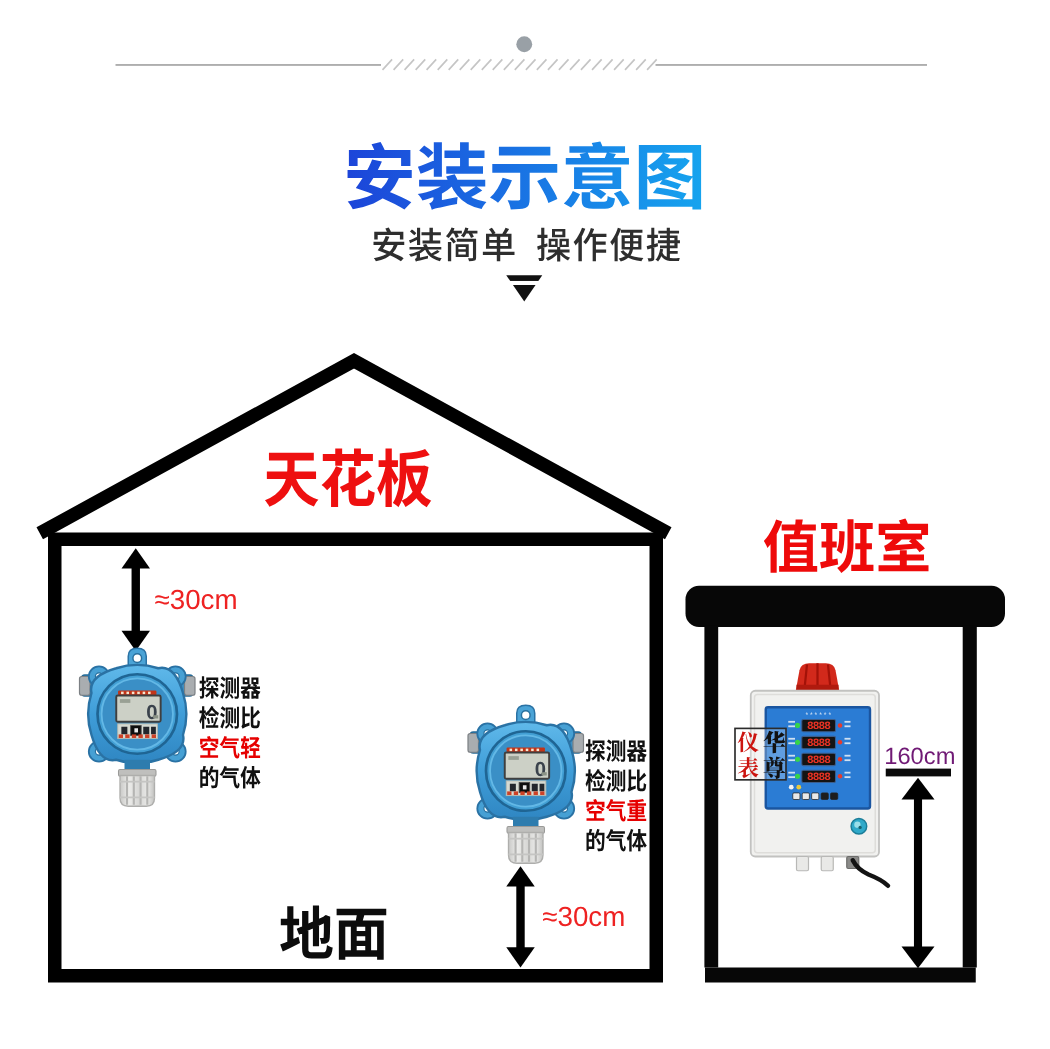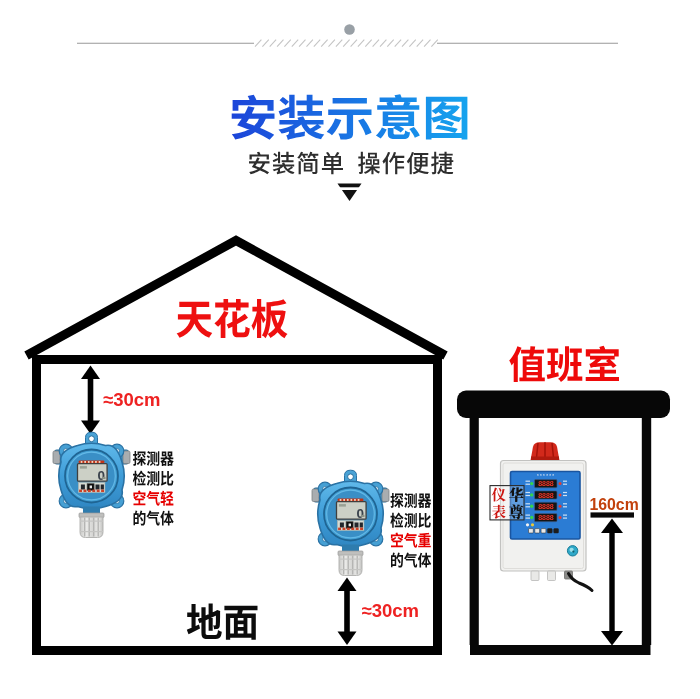--- a/index.html
+++ b/index.html
@@ -1,16 +1,16 @@
 <!DOCTYPE html>
 <html><head><meta charset="utf-8"><style>
 *{margin:0;padding:0;box-sizing:border-box}
 html,body{background:#ffffff;width:700px;height:699px;overflow:hidden}
 #page{position:relative;width:700px;height:699px;font-family:"Liberation Sans",sans-serif}
-.t{position:absolute;font-weight:bold;white-space:nowrap;line-height:1}
+.t{position:absolute;font-weight:normal;white-space:nowrap;line-height:1}
 </style></head><body>
 <div id="page">
 <svg width="700" height="699" viewBox="0 0 700 699" style="position:absolute;left:0;top:0">
       <circle cx="349.5" cy="29.5" r="5.3" fill="#99a0a6"></circle>
       <rect x="77" y="42.7" width="177" height="1.2" fill="#aaaaaa"></rect>
       <rect x="437" y="42.7" width="181" height="1.2" fill="#aaaaaa"></rect>
       <path d="M255.0 46.6 L261.4 39.6 M262.4 46.6 L268.8 39.6 M269.7 46.6 L276.1 39.6 M277.1 46.6 L283.5 39.6 M284.4 46.6 L290.8 39.6 M291.8 46.6 L298.2 39.6 M299.1 46.6 L305.5 39.6 M306.5 46.6 L312.9 39.6 M313.8 46.6 L320.2 39.6 M321.2 46.6 L327.6 39.6 M328.5 46.6 L334.9 39.6 M335.9 46.6 L342.3 39.6 M343.2 46.6 L349.6 39.6 M350.6 46.6 L357.0 39.6 M357.9 46.6 L364.3 39.6 M365.3 46.6 L371.7 39.6 M372.6 46.6 L379.0 39.6 M380.0 46.6 L386.4 39.6 M387.3 46.6 L393.7 39.6 M394.7 46.6 L401.1 39.6 M402.0 46.6 L408.4 39.6 M409.4 46.6 L415.8 39.6 M416.7 46.6 L423.1 39.6 M424.1 46.6 L430.5 39.6 M431.4 46.6 L437.8 39.6" stroke="#c5c5c5" stroke-width="1.1" fill="none"></path>
       <defs>
         <linearGradient id="tg" x1="0" y1="0" x2="1" y2="0">
           <stop offset="0" stop-color="#1c45d9"></stop>
@@ -177,13 +177,13 @@
       <rect x="564.5" y="571" width="8" height="8" rx="1" fill="#8b8b89" stroke="#6e6e6c" stroke-width="0.8"></rect>
       <path d="M568.5,573.5 Q571.5,579.5 579,583 Q588,586.5 592,590.5" stroke="#131313" stroke-width="3" fill="none" stroke-linecap="round"></path>
       <rect x="490" y="485.6" width="34" height="34.3" fill="#ffffff" fill-opacity="0.25" stroke="#2b2b2b" stroke-width="1.1"></rect>
       <path d="M497.3 488.4Q497.3 488.5 497.1 488.6Q497 488.7 496.7 488.7Q496.2 490.2 495.4 491.4Q494.7 492.7 493.9 493.7Q493 494.7 492 495.4L491.8 495.3Q492.4 494.4 493 493.2Q493.6 491.9 494.1 490.5Q494.6 489.1 494.9 487.6ZM495.9 492Q495.8 492.1 495.7 492.2Q495.6 492.3 495.4 492.3V501Q495.4 501.1 495.2 501.2Q495 501.3 494.7 501.4Q494.4 501.5 494 501.5H493.7V492.4L494.4 491.5ZM498.7 487.8Q499.7 488.2 500.3 488.7Q500.8 489.2 501.1 489.8Q501.3 490.3 501.3 490.7Q501.2 491.1 501 491.3Q500.8 491.6 500.4 491.6Q500.1 491.6 499.8 491.3Q499.7 490.7 499.5 490.1Q499.4 489.5 499.1 488.9Q498.9 488.4 498.6 487.9ZM497.4 489.4Q497.7 491.6 498.4 493.3Q499.2 495 500.3 496.3Q501.4 497.6 502.8 498.5Q504.1 499.4 505.7 500L505.7 500.2Q505 500.2 504.6 500.5Q504.1 500.9 503.8 501.5Q502.4 500.7 501.3 499.6Q500.1 498.6 499.3 497.1Q498.4 495.7 497.9 493.8Q497.4 491.9 497.1 489.5ZM505 489.4Q504.9 489.6 504.8 489.7Q504.7 489.8 504.4 489.8Q503.9 492.7 502.8 495Q501.7 497.2 499.9 498.9Q498.2 500.5 495.7 501.5L495.6 501.4Q498.6 499.6 500.4 496.4Q502.1 493.3 502.6 488.9Z" fill="#cc1510"></path>
       <path d="M497.3 512.5V514H495.6V513.4ZM495.4 517Q495.8 517 496.6 516.8Q497.4 516.6 498.4 516.3Q499.3 516 500.4 515.7L500.4 515.9Q499.8 516.3 498.6 517.1Q497.5 517.9 496 518.7ZM496.9 513.6 497.3 513.9V517L495.7 517.6L496.4 517Q496.6 517.5 496.5 517.9Q496.5 518.3 496.3 518.5Q496.1 518.8 495.9 518.9L494.8 517.2Q495.3 516.9 495.5 516.7Q495.6 516.5 495.6 516.3V513.6ZM499.6 510.9Q500 512.6 500.9 513.7Q501.8 514.8 503 515.4Q504.2 515.9 505.6 516.2L505.6 516.4Q505 516.7 504.7 517.2Q504.3 517.7 504.2 518.3Q502.3 517.5 501.1 515.7Q499.9 513.9 499.3 511.1ZM505.3 512.8Q505.2 512.9 505.1 513Q505 513 504.7 513Q504.3 513.2 503.6 513.5Q503 513.8 502.3 514.1Q501.7 514.4 501 514.6L500.9 514.5Q501.3 514 501.8 513.5Q502.3 513 502.7 512.4Q503.1 511.9 503.3 511.5ZM499.5 511.2Q498.7 512.2 497.6 513.1Q496.5 513.9 495.1 514.6Q493.6 515.2 492 515.7L491.9 515.5Q493.1 514.9 494.1 514.2Q495.1 513.5 495.8 512.6Q496.6 511.8 497.2 511H499.5ZM502.8 507.5Q502.8 507.5 502.9 507.6Q503.1 507.8 503.4 508Q503.6 508.2 503.9 508.4Q504.1 508.6 504.3 508.9Q504.3 509.1 503.9 509.1H493.8L493.7 508.7H501.9ZM503.8 509.6Q503.8 509.6 504 509.7Q504.2 509.9 504.4 510.1Q504.7 510.3 504.9 510.5Q505.2 510.8 505.4 511Q505.4 511.3 505 511.3H492.4L492.2 510.8H502.9ZM503.3 505.4Q503.3 505.4 503.5 505.5Q503.6 505.7 503.9 505.9Q504.1 506.1 504.4 506.3Q504.7 506.6 504.9 506.8Q504.8 507 504.5 507H493.1L493 506.6H502.4ZM500.2 505Q500.2 505.1 500.1 505.2Q499.9 505.3 499.6 505.4V511.1H497.9V504.7Z" fill="#cc1510"></path>
       <path d="M523.3 490Q523.2 490.1 523.1 490.1Q522.9 490.2 522.7 490.1Q521.7 490.9 520.4 491.5Q519 492.2 517.4 492.8Q515.8 493.3 514.1 493.6L514 493.5Q515.1 493 516.1 492.3Q517.1 491.7 518 491Q519 490.3 519.7 489.6Q520.4 488.8 520.9 488.2ZM517.9 495.6Q517.9 495.8 517.8 495.9Q517.7 496 517.4 496V501.6Q517.4 501.7 517.2 501.8Q516.9 501.9 516.4 502Q516 502.1 515.5 502.1H515.1V495.4ZM521.5 495.8Q521.5 495.8 521.7 496Q521.9 496.2 522.3 496.5Q522.6 496.8 522.9 497.1Q523.3 497.4 523.6 497.7Q523.5 497.9 523.1 497.9H509.1L509 497.5H520.4ZM514.5 490.7Q514.4 490.9 514 491V495.6Q514 495.7 513.7 495.8Q513.5 496 513.1 496.1Q512.7 496.2 512.2 496.2H511.8V490.9L512.5 490ZM519.2 487.6Q519.1 487.9 518.7 488V493.4Q518.7 493.6 518.8 493.7Q518.9 493.7 519.1 493.7H520.3Q520.5 493.7 520.8 493.7Q521 493.7 521.1 493.7Q521.4 493.7 521.6 493.5Q521.7 493.3 522 492.8Q522.2 492.2 522.4 491.5H522.6L522.6 493.6Q523.1 493.8 523.2 494Q523.3 494.2 523.3 494.4Q523.3 494.9 523 495.1Q522.7 495.4 522 495.4Q521.3 495.5 520 495.5H518.6Q517.7 495.5 517.3 495.4Q516.8 495.2 516.6 494.8Q516.4 494.5 516.4 493.8V487.3ZM515.6 488.2Q515.6 488.4 515.5 488.5Q515.3 488.5 515.1 488.6Q514.5 489.5 513.6 490.6Q512.8 491.6 511.6 492.5Q510.5 493.4 509.2 494.1L509.1 493.9Q510 493 510.7 491.8Q511.4 490.6 511.9 489.4Q512.5 488.2 512.7 487.2Z" fill="#111111"></path>
       <path d="M520.4 505.1Q520.4 505.3 520.3 505.3Q520.1 505.4 519.9 505.4Q519.3 505.7 518.6 506.2Q517.9 506.6 517.2 506.9H517.1Q517.2 506.4 517.3 505.7Q517.4 504.9 517.5 504.4ZM515.8 508.5Q515.8 508.9 515.7 509.3Q515.7 509.7 515.4 510.1Q515.1 510.5 514.6 510.9Q514.1 511.2 513.2 511.5L513.1 511.3Q513.6 511 513.8 510.5Q514 510 514.1 509.5Q514.1 509 514.1 508.5V506.8H515.8ZM518.2 506.8Q518.2 506.9 518.2 507Q518.2 507.1 518.2 507.2V509.5Q518.2 509.6 518.3 509.7Q518.3 509.7 518.4 509.7H518.6Q518.6 509.7 518.7 509.7Q518.7 509.7 518.8 509.7Q518.8 509.7 518.9 509.7Q519 509.7 519.1 509.7Q519.1 509.7 519.2 509.7Q519.3 509.7 519.4 509.6H519.5L519.6 509.7Q519.9 509.8 520 509.9Q520.1 510 520.1 510.2Q520.1 510.7 519.7 510.9Q519.3 511 518.3 511H517.8Q517.2 511 517 510.9Q516.7 510.8 516.6 510.5Q516.6 510.2 516.6 509.8V506.8ZM520.5 513.1V513.6H511.9V513.1ZM520.5 511.8V512.2H511.9V511.8ZM512.4 504.6Q513.5 504.4 514.1 504.6Q514.8 504.7 515 505Q515.3 505.4 515.3 505.7Q515.3 506.1 515.1 506.4Q514.9 506.7 514.5 506.8Q514.1 506.9 513.7 506.6Q513.5 506.1 513.1 505.5Q512.7 505 512.3 504.7ZM511.9 515.7Q513.1 515.6 513.9 515.8Q514.6 516 514.9 516.4Q515.3 516.8 515.3 517.2Q515.3 517.6 515.1 517.9Q514.9 518.3 514.5 518.4Q514 518.5 513.5 518.2Q513.4 517.8 513.1 517.3Q512.8 516.8 512.5 516.5Q512.2 516.1 511.8 515.8ZM520.3 513.9Q520.3 514.1 520.2 514.2Q520.1 514.3 519.8 514.3V516.9Q519.8 517.6 519.7 518.1Q519.5 518.6 518.9 518.9Q518.4 519.2 517.3 519.3Q517.3 518.8 517.2 518.4Q517.1 518.1 516.9 517.8Q516.7 517.6 516.5 517.5Q516.2 517.3 515.6 517.2V517Q515.6 517 515.8 517Q516.1 517 516.4 517.1Q516.8 517.1 517.1 517.1Q517.4 517.1 517.5 517.1Q517.7 517.1 517.7 517Q517.8 517 517.8 516.9V513.7ZM513 513.9Q513 514 512.7 514.1Q512.5 514.3 512.1 514.4Q511.7 514.5 511.3 514.5H511V508.3V507.5L513.1 508.3H520.3V508.8H513ZM519.3 508.3 520.3 507.3 522.1 508.8Q522.1 508.9 521.9 509Q521.8 509 521.5 509.1V513.5Q521.5 513.5 521.2 513.7Q521 513.8 520.6 513.9Q520.2 514 519.8 514H519.5V508.3ZM521.6 505.4Q521.6 505.4 521.9 505.7Q522.2 505.9 522.6 506.3Q523.1 506.6 523.4 506.9Q523.3 507.2 523 507.2H509.2L509.1 506.8H520.6ZM521.6 513.6Q521.6 513.6 521.8 513.8Q522 513.9 522.2 514.2Q522.5 514.4 522.9 514.7Q523.2 514.9 523.4 515.2Q523.3 515.4 523 515.4H509.1L509 515H520.6Z" fill="#111111"></path>
     </svg>
 <div class="t" style="left:103px;top:391px;font-size:18.5px;color:#ee2222;letter-spacing:0px">≈30cm</div>
     <div class="t" style="left:361.5px;top:601.5px;font-size:18.5px;color:#ee2222;letter-spacing:0px">≈30cm</div>
-    <div class="t" style="left:589.5px;top:496.5px;font-size:15.8px;color:#c2410c;letter-spacing:0px">160cm</div>
+    <div class="t" style="left:589.5px;top:496.5px;font-size:15.8px;color:#701a75;letter-spacing:0px">160cm</div>
 </div>
 </body></html>

